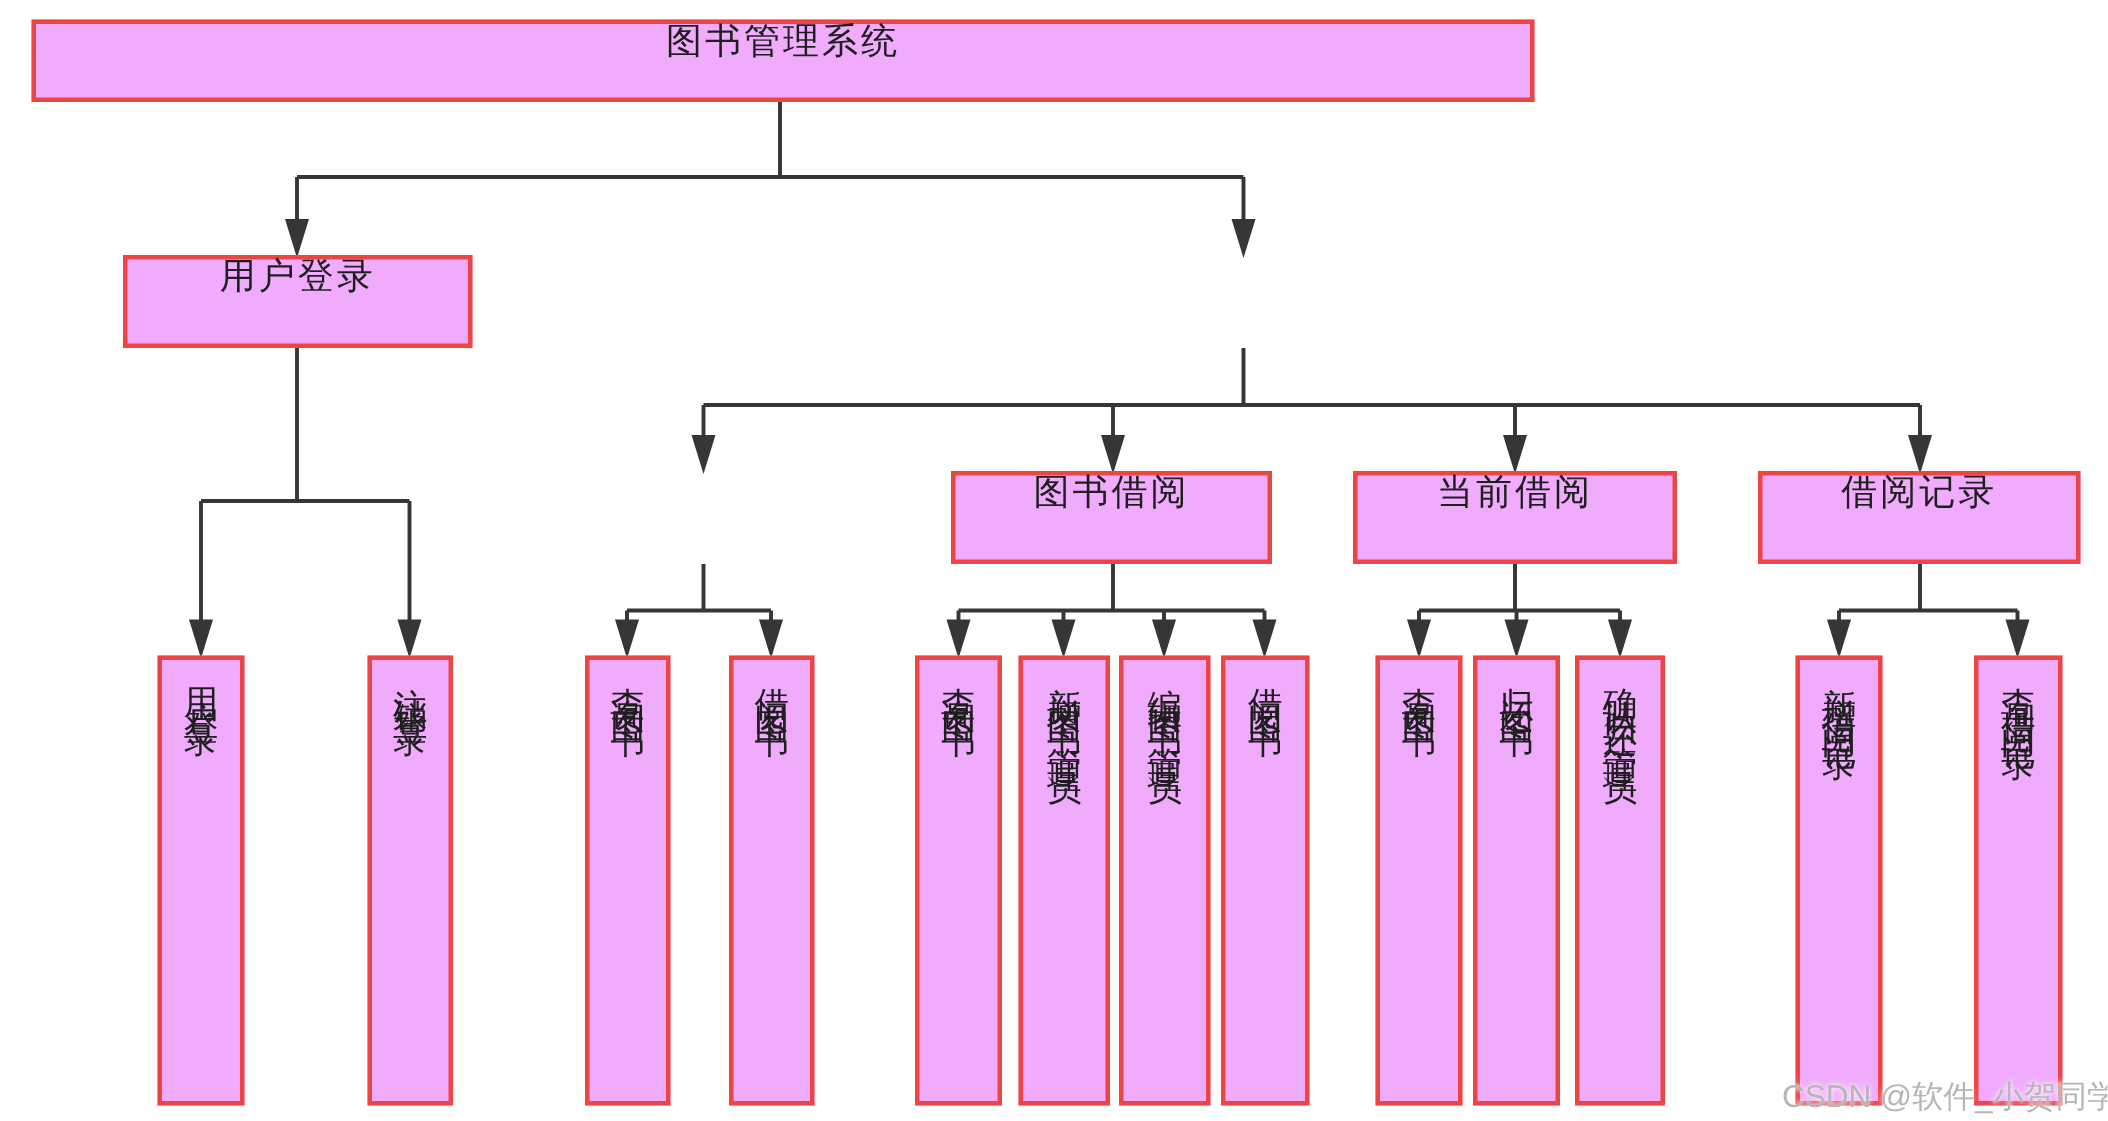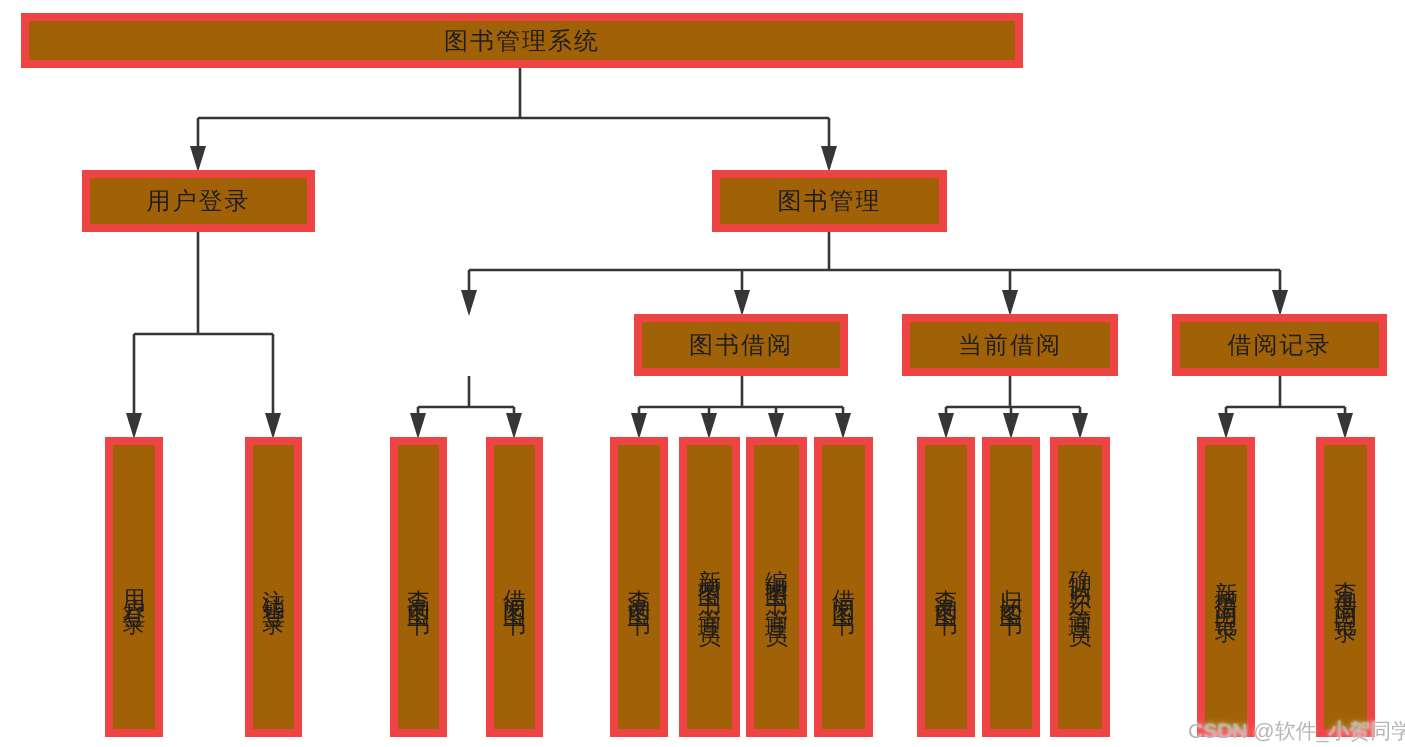--- a/index.html
+++ b/index.html
@@ -9,23 +9,23 @@
     background:#ffffff;
     font-family:"Liberation Sans", sans-serif;
     overflow:hidden;
   }
   .connectors{position:absolute;left:0;top:0;width:1405px;height:747px;}
   .connectors path{fill:none;stroke:#363636;stroke-width:2.6;}
   .connectors polygon{fill:#363636;stroke:none;}
   .node{
     position:absolute;
     box-sizing:border-box;
-    background:#a16207;
-    border:8px solid #ef4444;
-    display:flex;align-items:center;justify-content:center;
+    background:#f0abfc;
+    border:3px solid #ef4444;
+    display:flex;justify-content:center;
     color:#1e1e1e;
   }
   .hlbl{font-size:24px;letter-spacing:2px;white-space:nowrap;line-height:1;}
   .vlbl{
     writing-mode:vertical-rl;
     text-orientation:mixed;
     font-size:23px;
     letter-spacing:8px;
     line-height:1;
     white-space:nowrap;
@@ -88,23 +88,20 @@
     </g>
   </svg>
 
   <div class="node" style="left:21px;top:13px;width:1002px;height:55px">
     <span class="hlbl">图书管理系统</span>
   </div>
 
   <div class="node" style="left:82px;top:170px;width:233px;height:62px">
     <span class="hlbl">用户登录</span>
   </div>
-  <div class="node" style="left:712px;top:170px;width:235px;height:62px">
-    <span class="hlbl">图书管理</span>
-  </div>
 
   <div class="node" style="left:634px;top:314px;width:214px;height:62px">
     <span class="hlbl">图书借阅</span>
   </div>
   <div class="node" style="left:902px;top:314px;width:216px;height:62px">
     <span class="hlbl">当前借阅</span>
   </div>
   <div class="node" style="left:1172px;top:314px;width:215px;height:62px">
     <span class="hlbl">借阅记录</span>
   </div>

